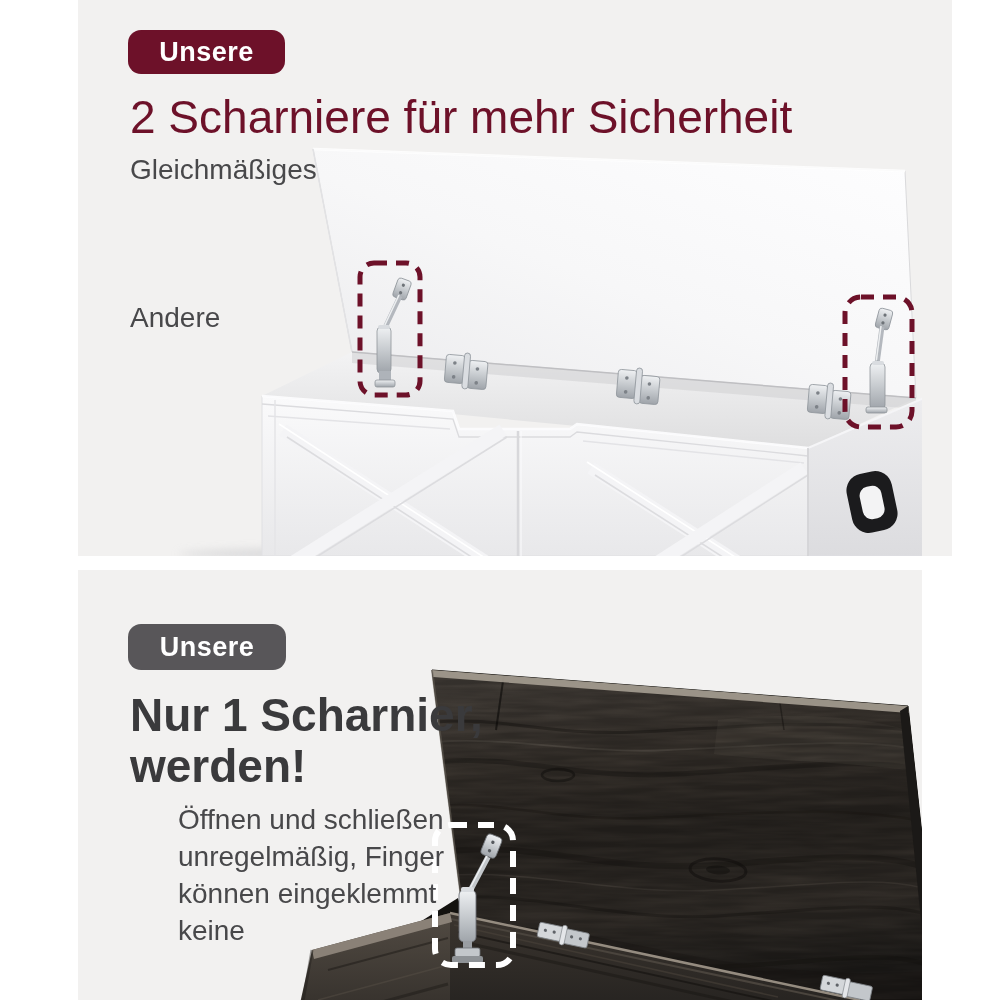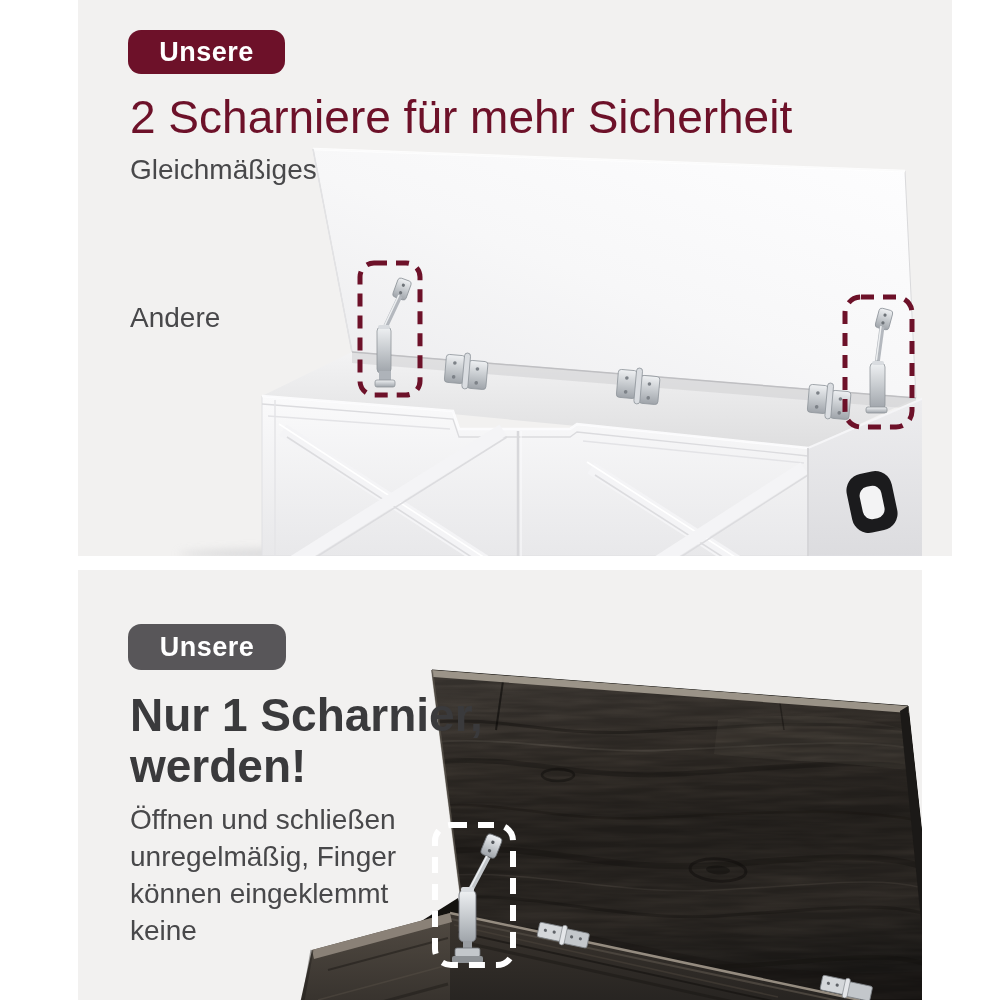--- a/index.html
+++ b/index.html
@@ -22,21 +22,21 @@
     position:absolute;left:52px;margin:0;font-weight:400;z-index:5;
     font-size:46px;line-height:51px;letter-spacing:0;
   }
   .headline.maroon{top:92px;color:var(--headline-maroon,#6d1129);}
   .headline.dark{top:120px;color:var(--headline-dark,#3a3a3c);font-weight:bold;}
   .bodytext{
     position:absolute;left:52px;margin:0;z-index:5;
     font-size:28px;line-height:37px;color:var(--body-text,#48484a);
   }
   .bodytext.top-copy{top:151px;}
-  .bodytext.bottom-copy{top:231px;}
+  .bodytext.bottom-copy{top:231px;margin-left:48px;}
   .dash-maroon{fill:none;stroke:var(--accent-maroon,#6d1129);stroke-width:5;stroke-dasharray:13 9;}
   .dash-white{fill:none;stroke:#ffffff;stroke-width:6;stroke-dasharray:16 11;}
 </style>
 </head>
 <body>
 
 <div class="canvas">
 
   <section class="panel top">
 

